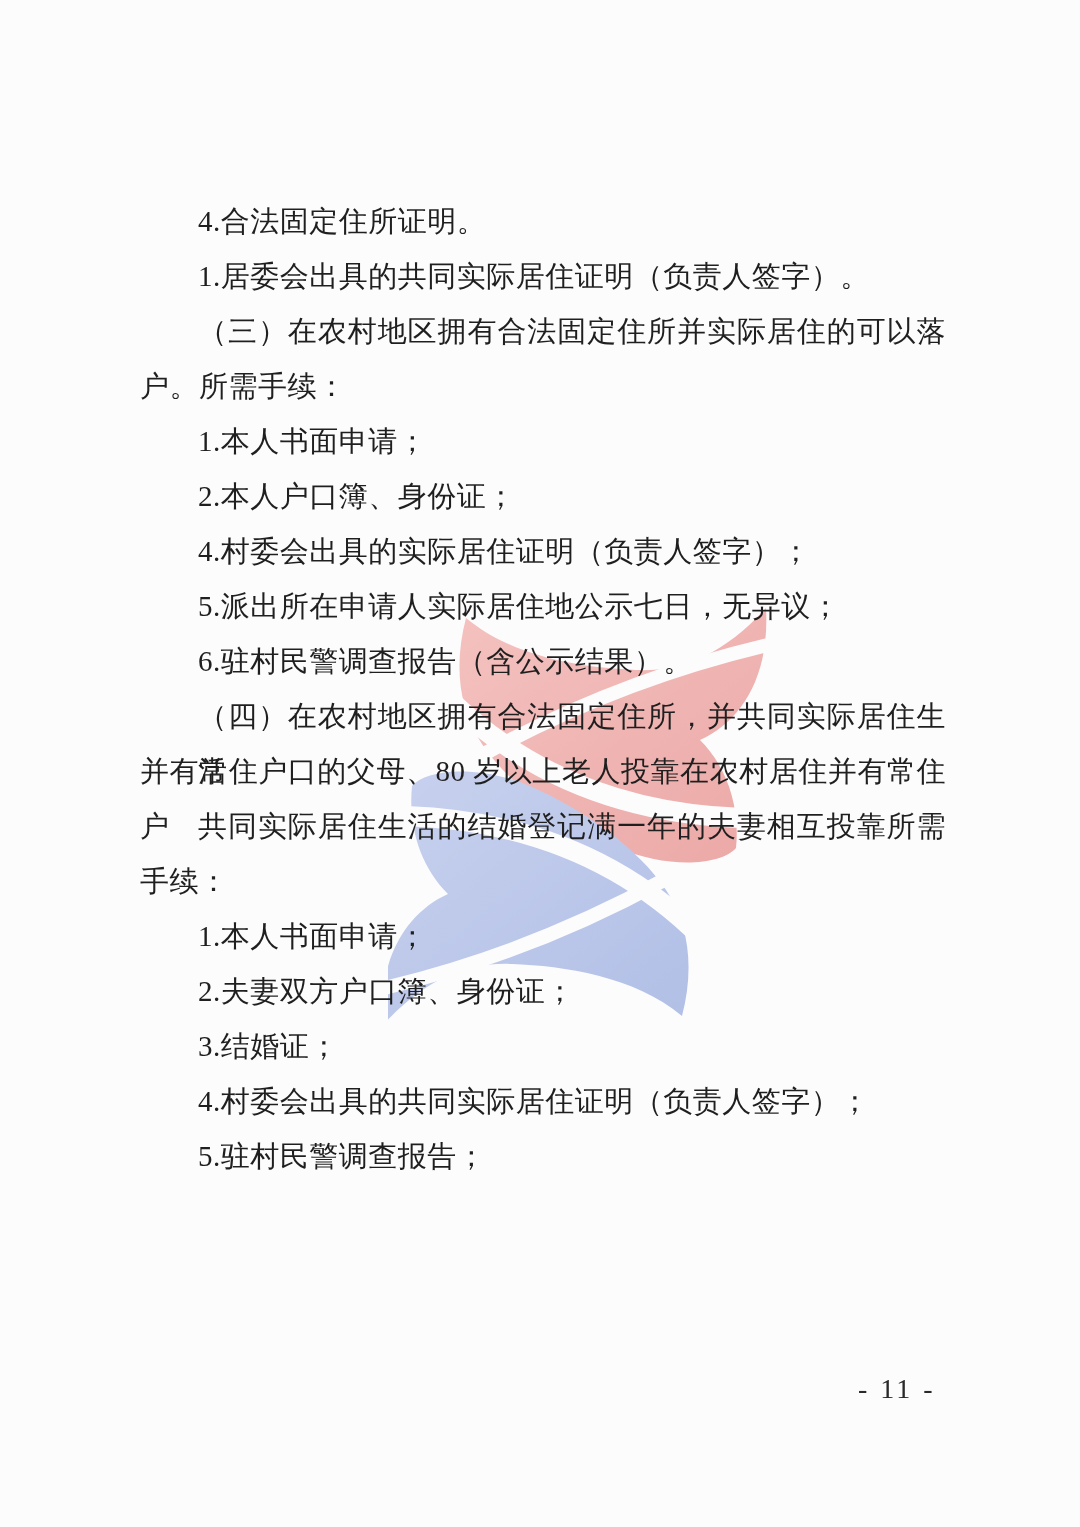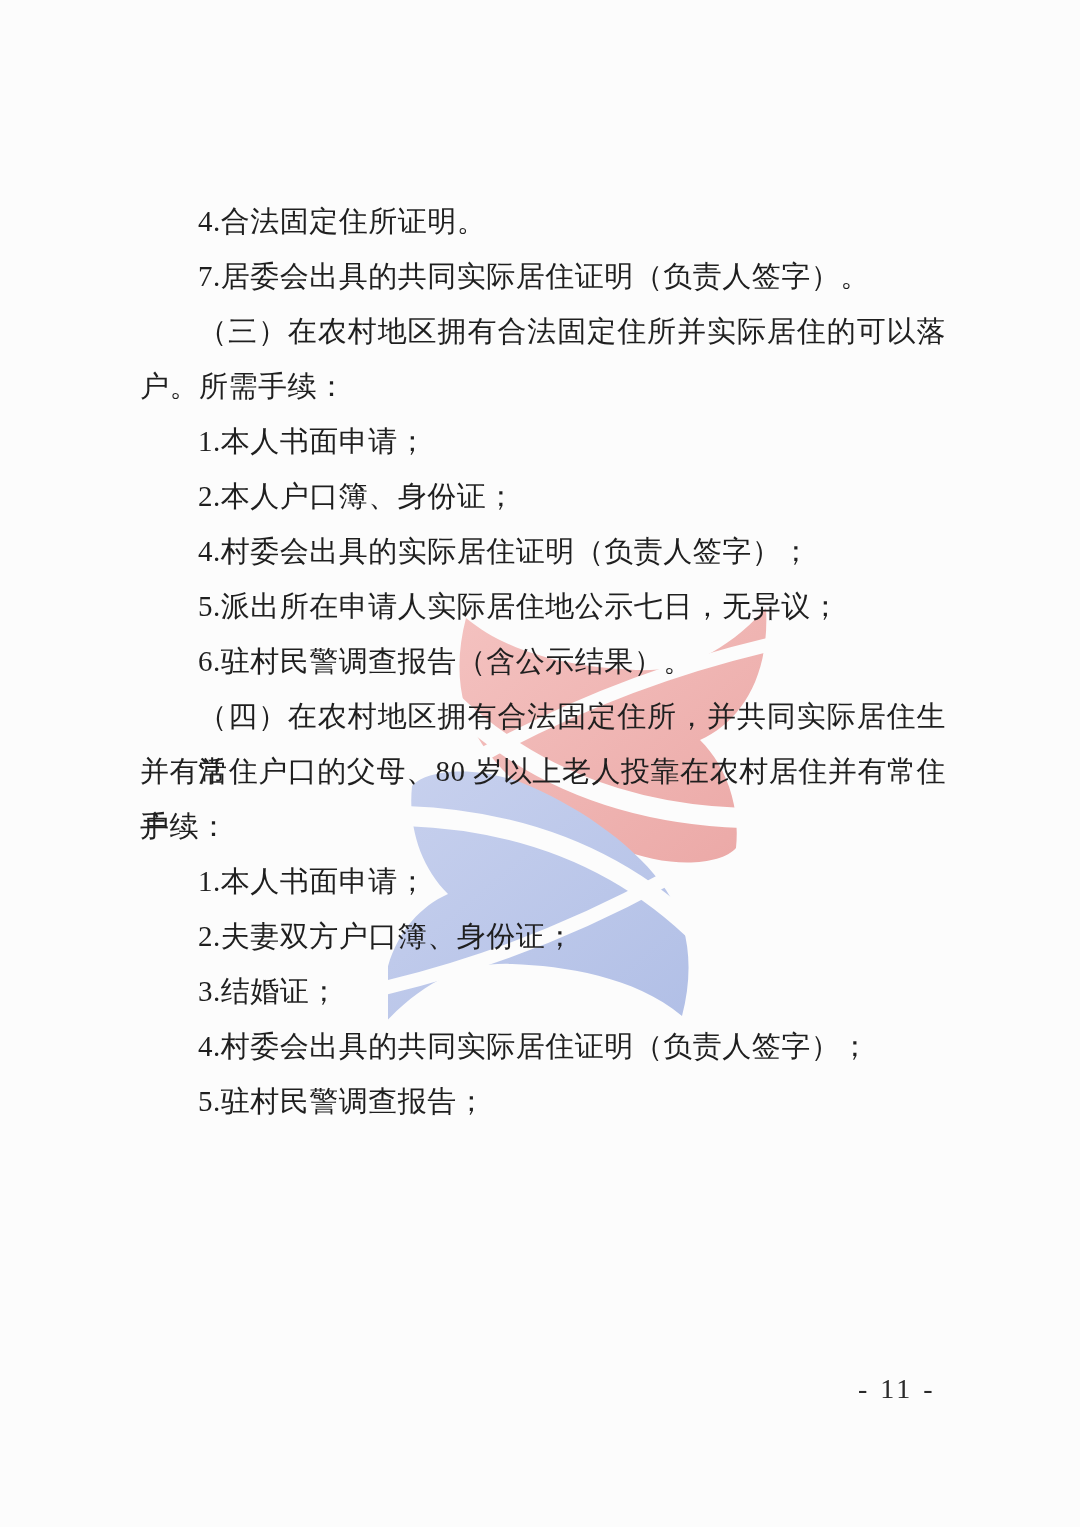--- a/index.html
+++ b/index.html
@@ -82,30 +82,31 @@
            C352,176 382,132 378,62
            C336,108 294,126 248,124
            C196,122 126,112 78,72 Z"></path>
       <path d="M58,150 C140,232 240,268 354,272" stroke="#fcfcfc" stroke-width="20" fill="none"></path>
       <path d="M96,208 C180,162 280,122 384,98" stroke="#fcfcfc" stroke-width="14" fill="none"></path>
     </g>
   </svg>
 
   <div class="content">
     <div class="line indent">4.合法固定住所证明。</div>
-    <div class="line indent">7.居委会出具的共同实际居住证明（负责人签字）。</div>
+    <div class="line indent">1.居委会出具的共同实际居住证明（负责人签字）。</div>
     <div class="line indent fill">（三）在农村地区拥有合法固定住所并实际居住的可以落</div>
     <div class="line">户。所需手续：</div>
     <div class="line indent">1.本人书面申请；</div>
     <div class="line indent">2.本人户口簿、身份证；</div>
     <div class="line indent">4.村委会出具的实际居住证明（负责人签字）；</div>
     <div class="line indent">5.派出所在申请人实际居住地公示七日，无异议；</div>
     <div class="line indent">6.驻村民警调查报告（含公示结果）。</div>
     <div class="line indent fill">（四）在农村地区拥有合法固定住所，并共同实际居住生活</div>
     <div class="line fill">并有常住户口的父母、80 岁以上老人投靠在农村居住并有常住户</div>
+    <div class="line indent fill">共同实际居住生活的结婚登记满一年的夫妻相互投靠所需</div>
     <div class="line">手续：</div>
     <div class="line indent">1.本人书面申请；</div>
     <div class="line indent">2.夫妻双方户口簿、身份证；</div>
     <div class="line indent">3.结婚证；</div>
     <div class="line indent">4.村委会出具的共同实际居住证明（负责人签字）；</div>
     <div class="line indent">5.驻村民警调查报告；</div>
   </div>
 
   <div class="page-number">- 11 -</div>
 

